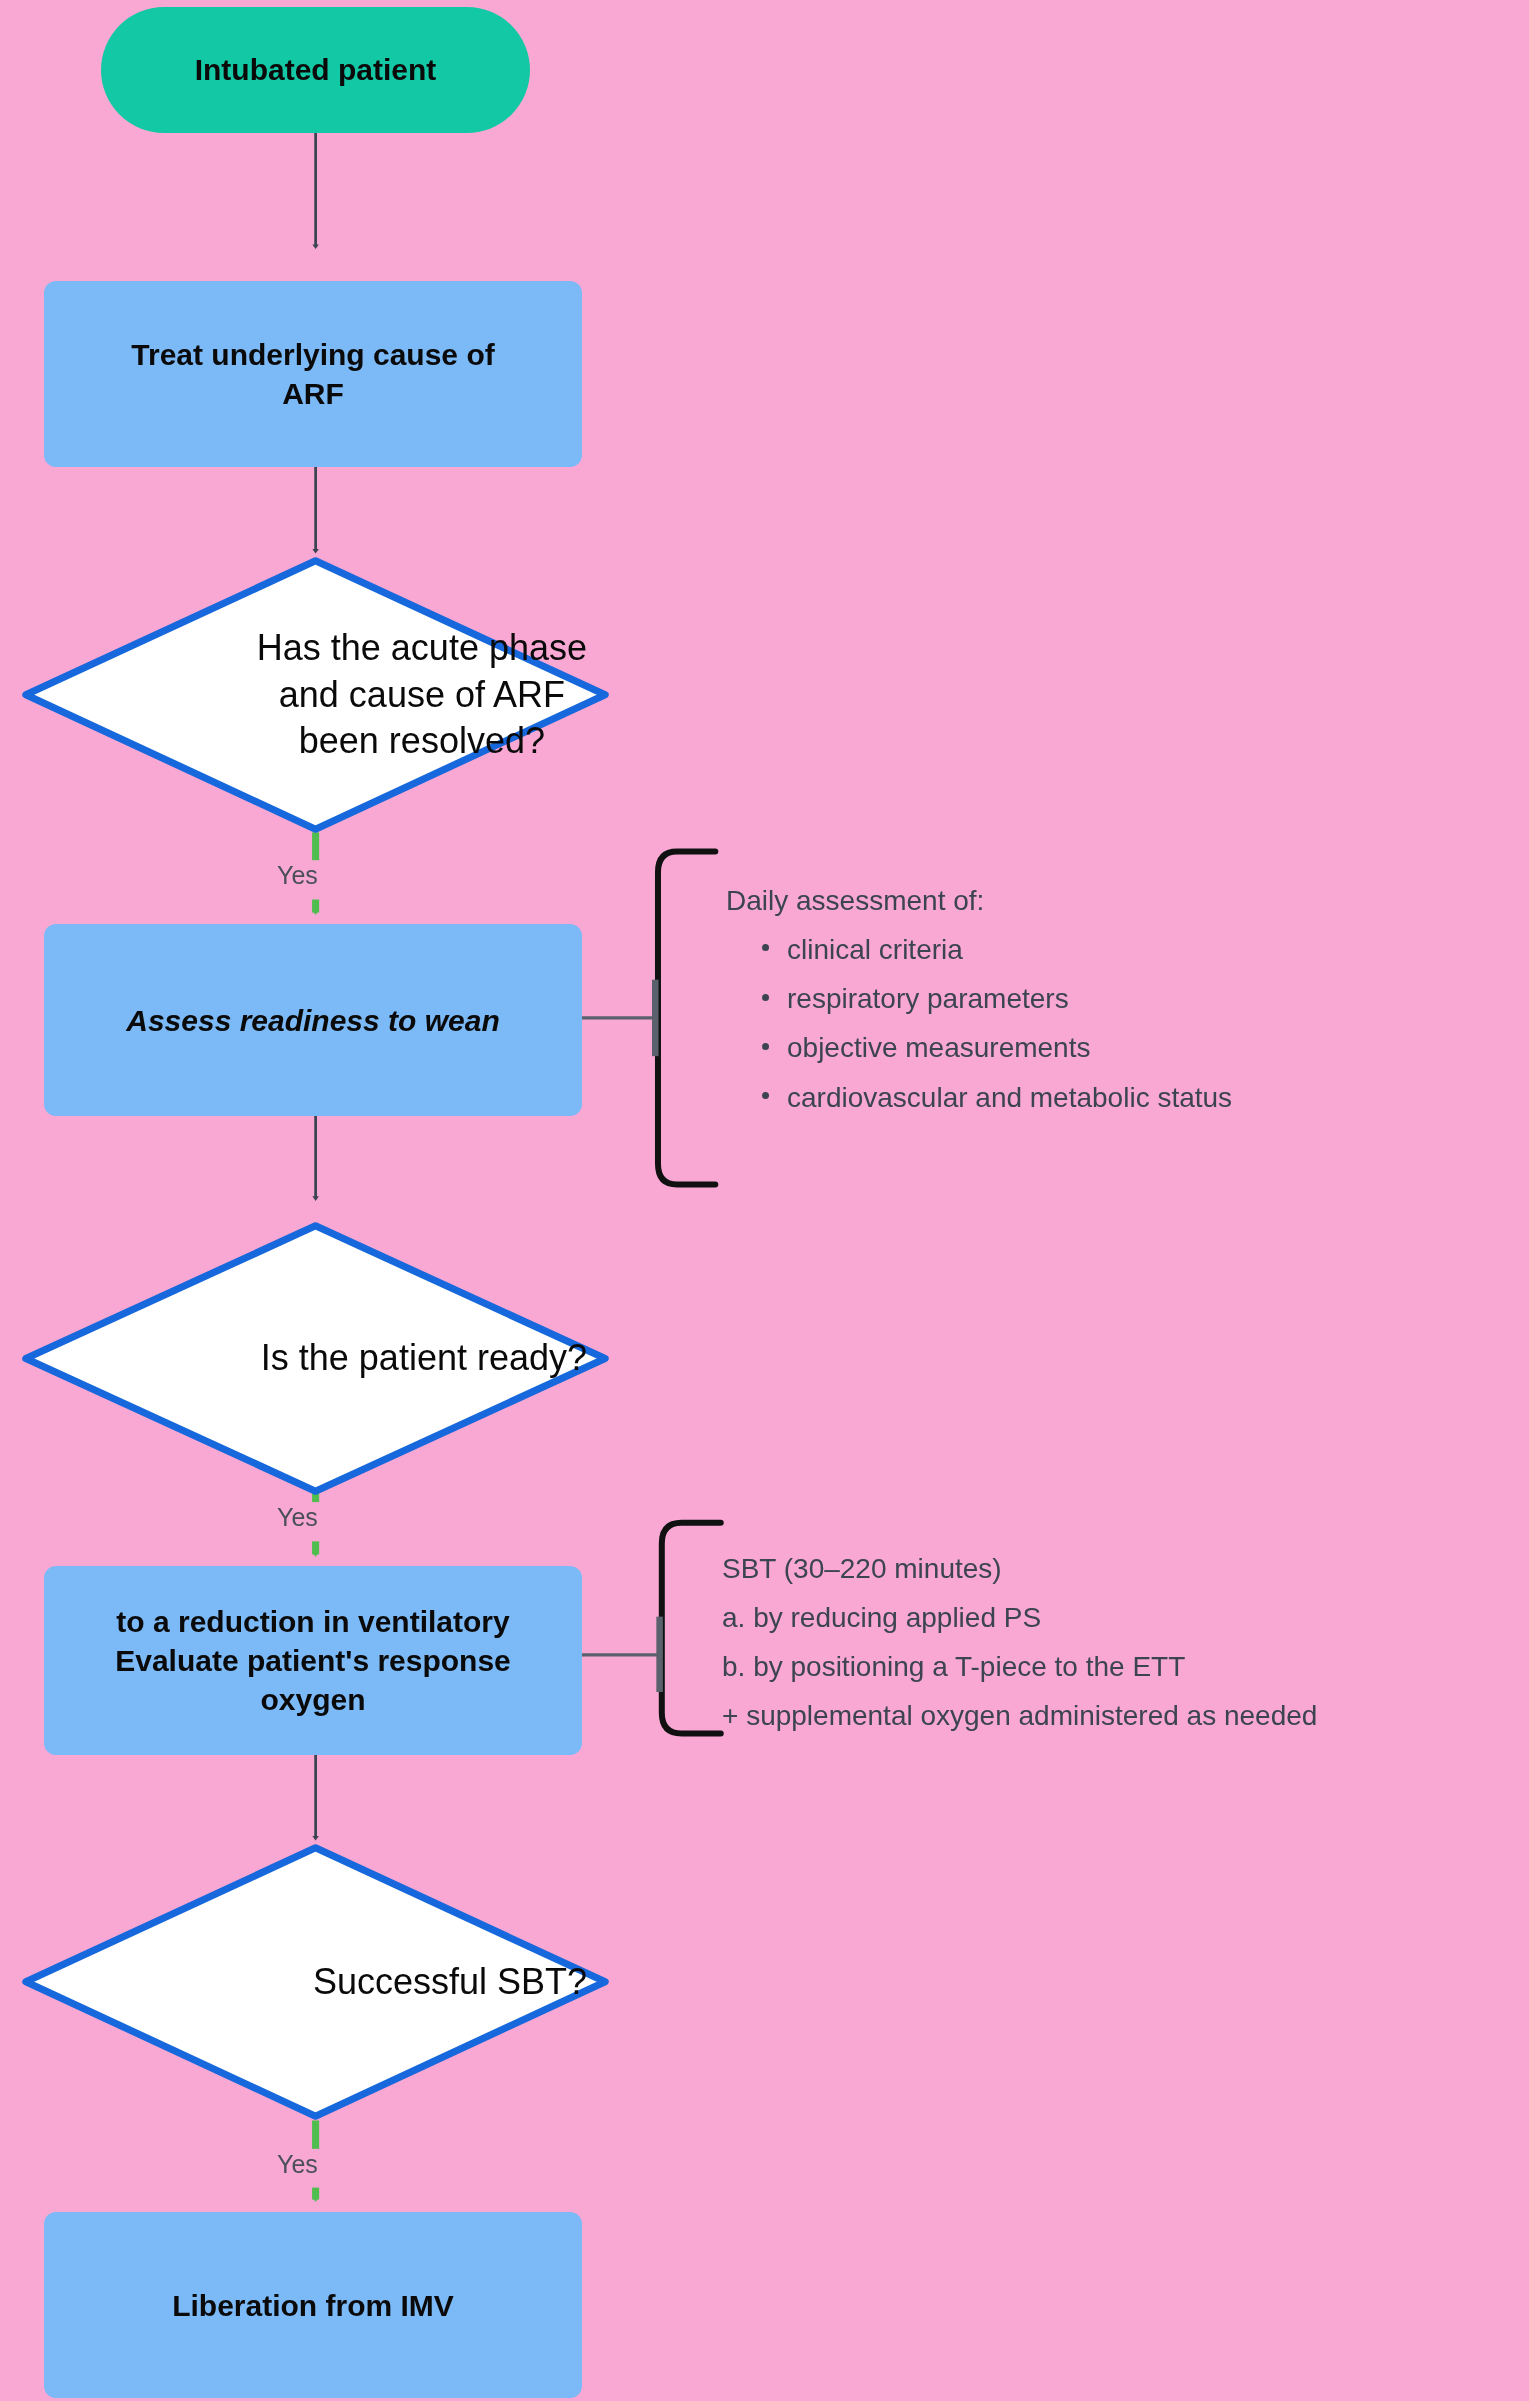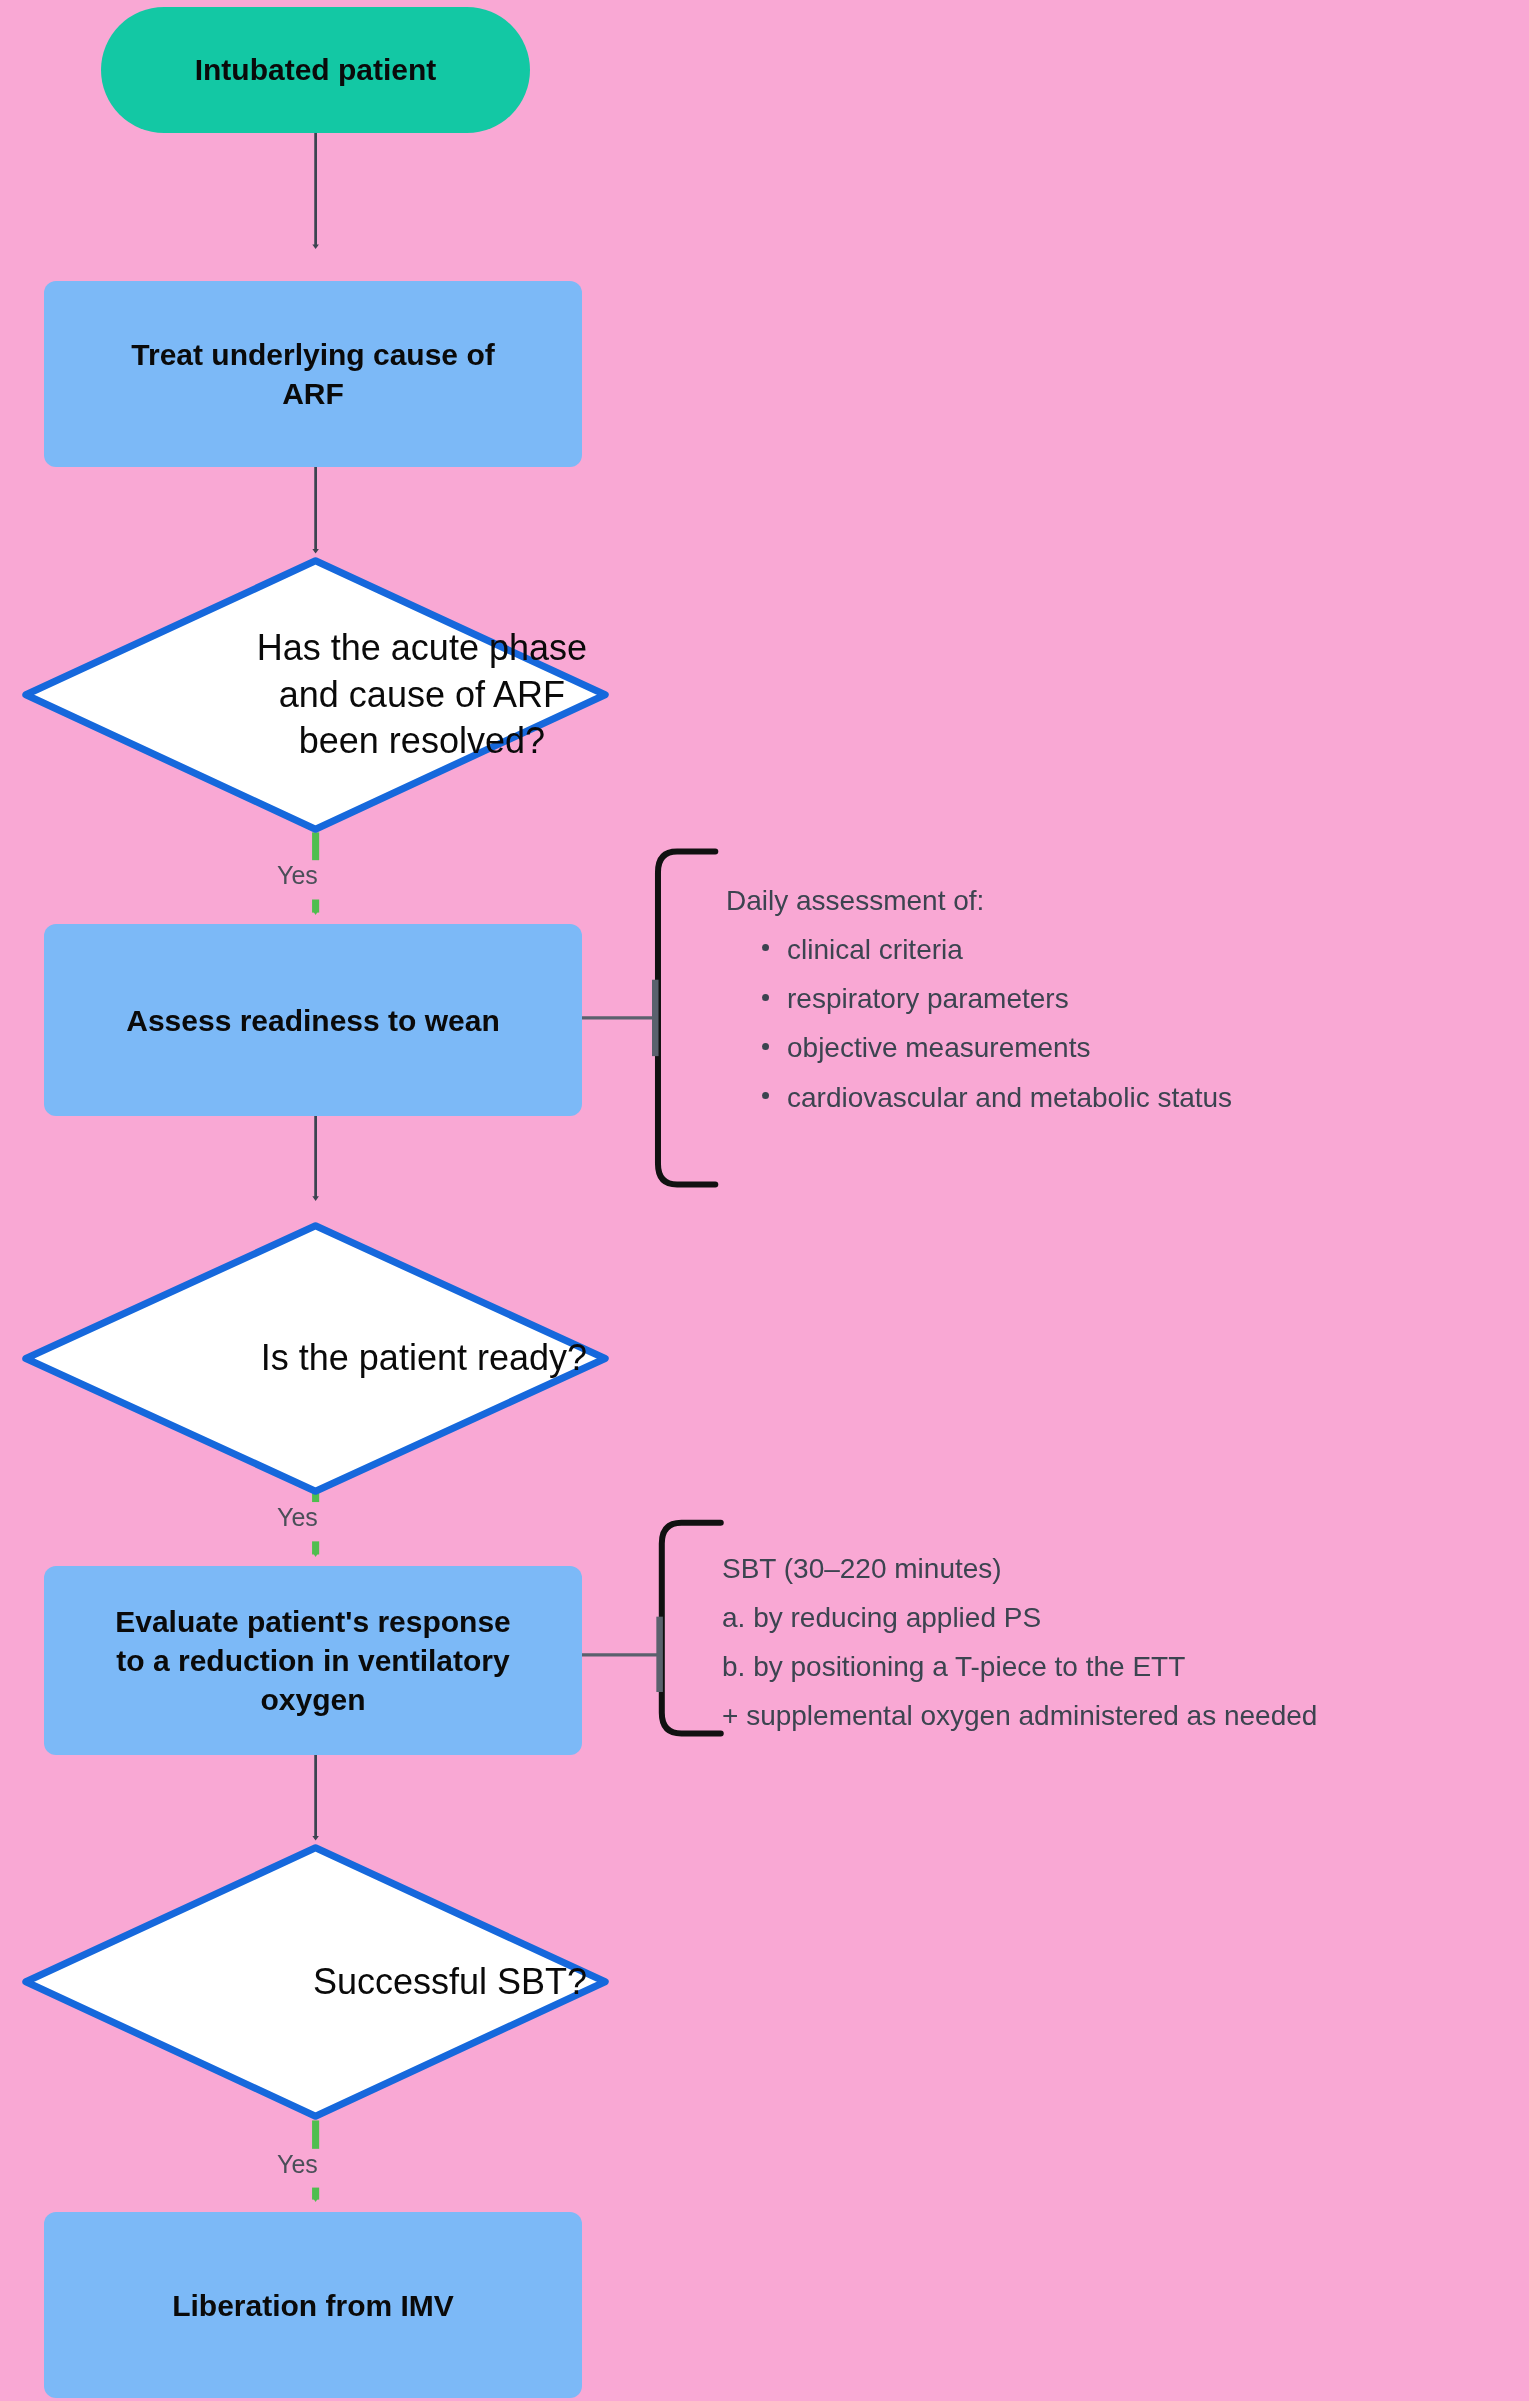--- a/index.html
+++ b/index.html
@@ -196,21 +196,21 @@
     </svg>
     <div class="dtext" style="display:flex; flex-direction:column;">
       <span>Has the acute phase</span>
       <span>and cause of ARF</span>
       <span>been resolved?</span>
     </div>
   </div>
 
   <div class="edge-label" style="left:277px; top:861px;">Yes</div>
 
-  <div class="node process" style="left:44px; top:924px; width:538px; height:192px;">
+  <div class="node process" style="left:44px; top:924px; width:538px; height:192px;font-style:italic;">
     <span>Assess readiness to wean</span>
   </div>
 
   <div class="annotation" style="left:726px; top:880px; width:781px;">
     <div class="ann-head">Daily assessment of:</div>
     <ul class="ann-list">
       <li>
         <span>clinical criteria</span>
       </li>
       <li>
@@ -230,22 +230,22 @@
       <polygon points="538,7 1069,250 538,493 7,250" fill="#ffffff" stroke="#1668DC" stroke-width="13" stroke-linejoin="round"></polygon>
     </svg>
     <div class="dtext">
       <span>Is the patient ready?</span>
     </div>
   </div>
 
   <div class="edge-label" style="left:277px; top:1503px;">Yes</div>
 
   <div class="node process" style="left:44px; top:1566px; width:538px; height:189px; flex-direction:column;">
+    <span>to a reduction in ventilatory</span>
     <span>Evaluate patient's response</span>
-    <span>to a reduction in ventilatory</span>
     <span>oxygen</span>
   </div>
 
   <div class="annotation" style="left:722px; top:1548px; width:808px;">
     <div class="ann-line first">SBT (30–220 minutes)</div>
     <div class="ann-line">a. by reducing applied PS</div>
     <div class="ann-line">b. by positioning a T-piece to the ETT</div>
     <div class="ann-line">+ supplemental oxygen administered as needed</div>
   </div>
 

